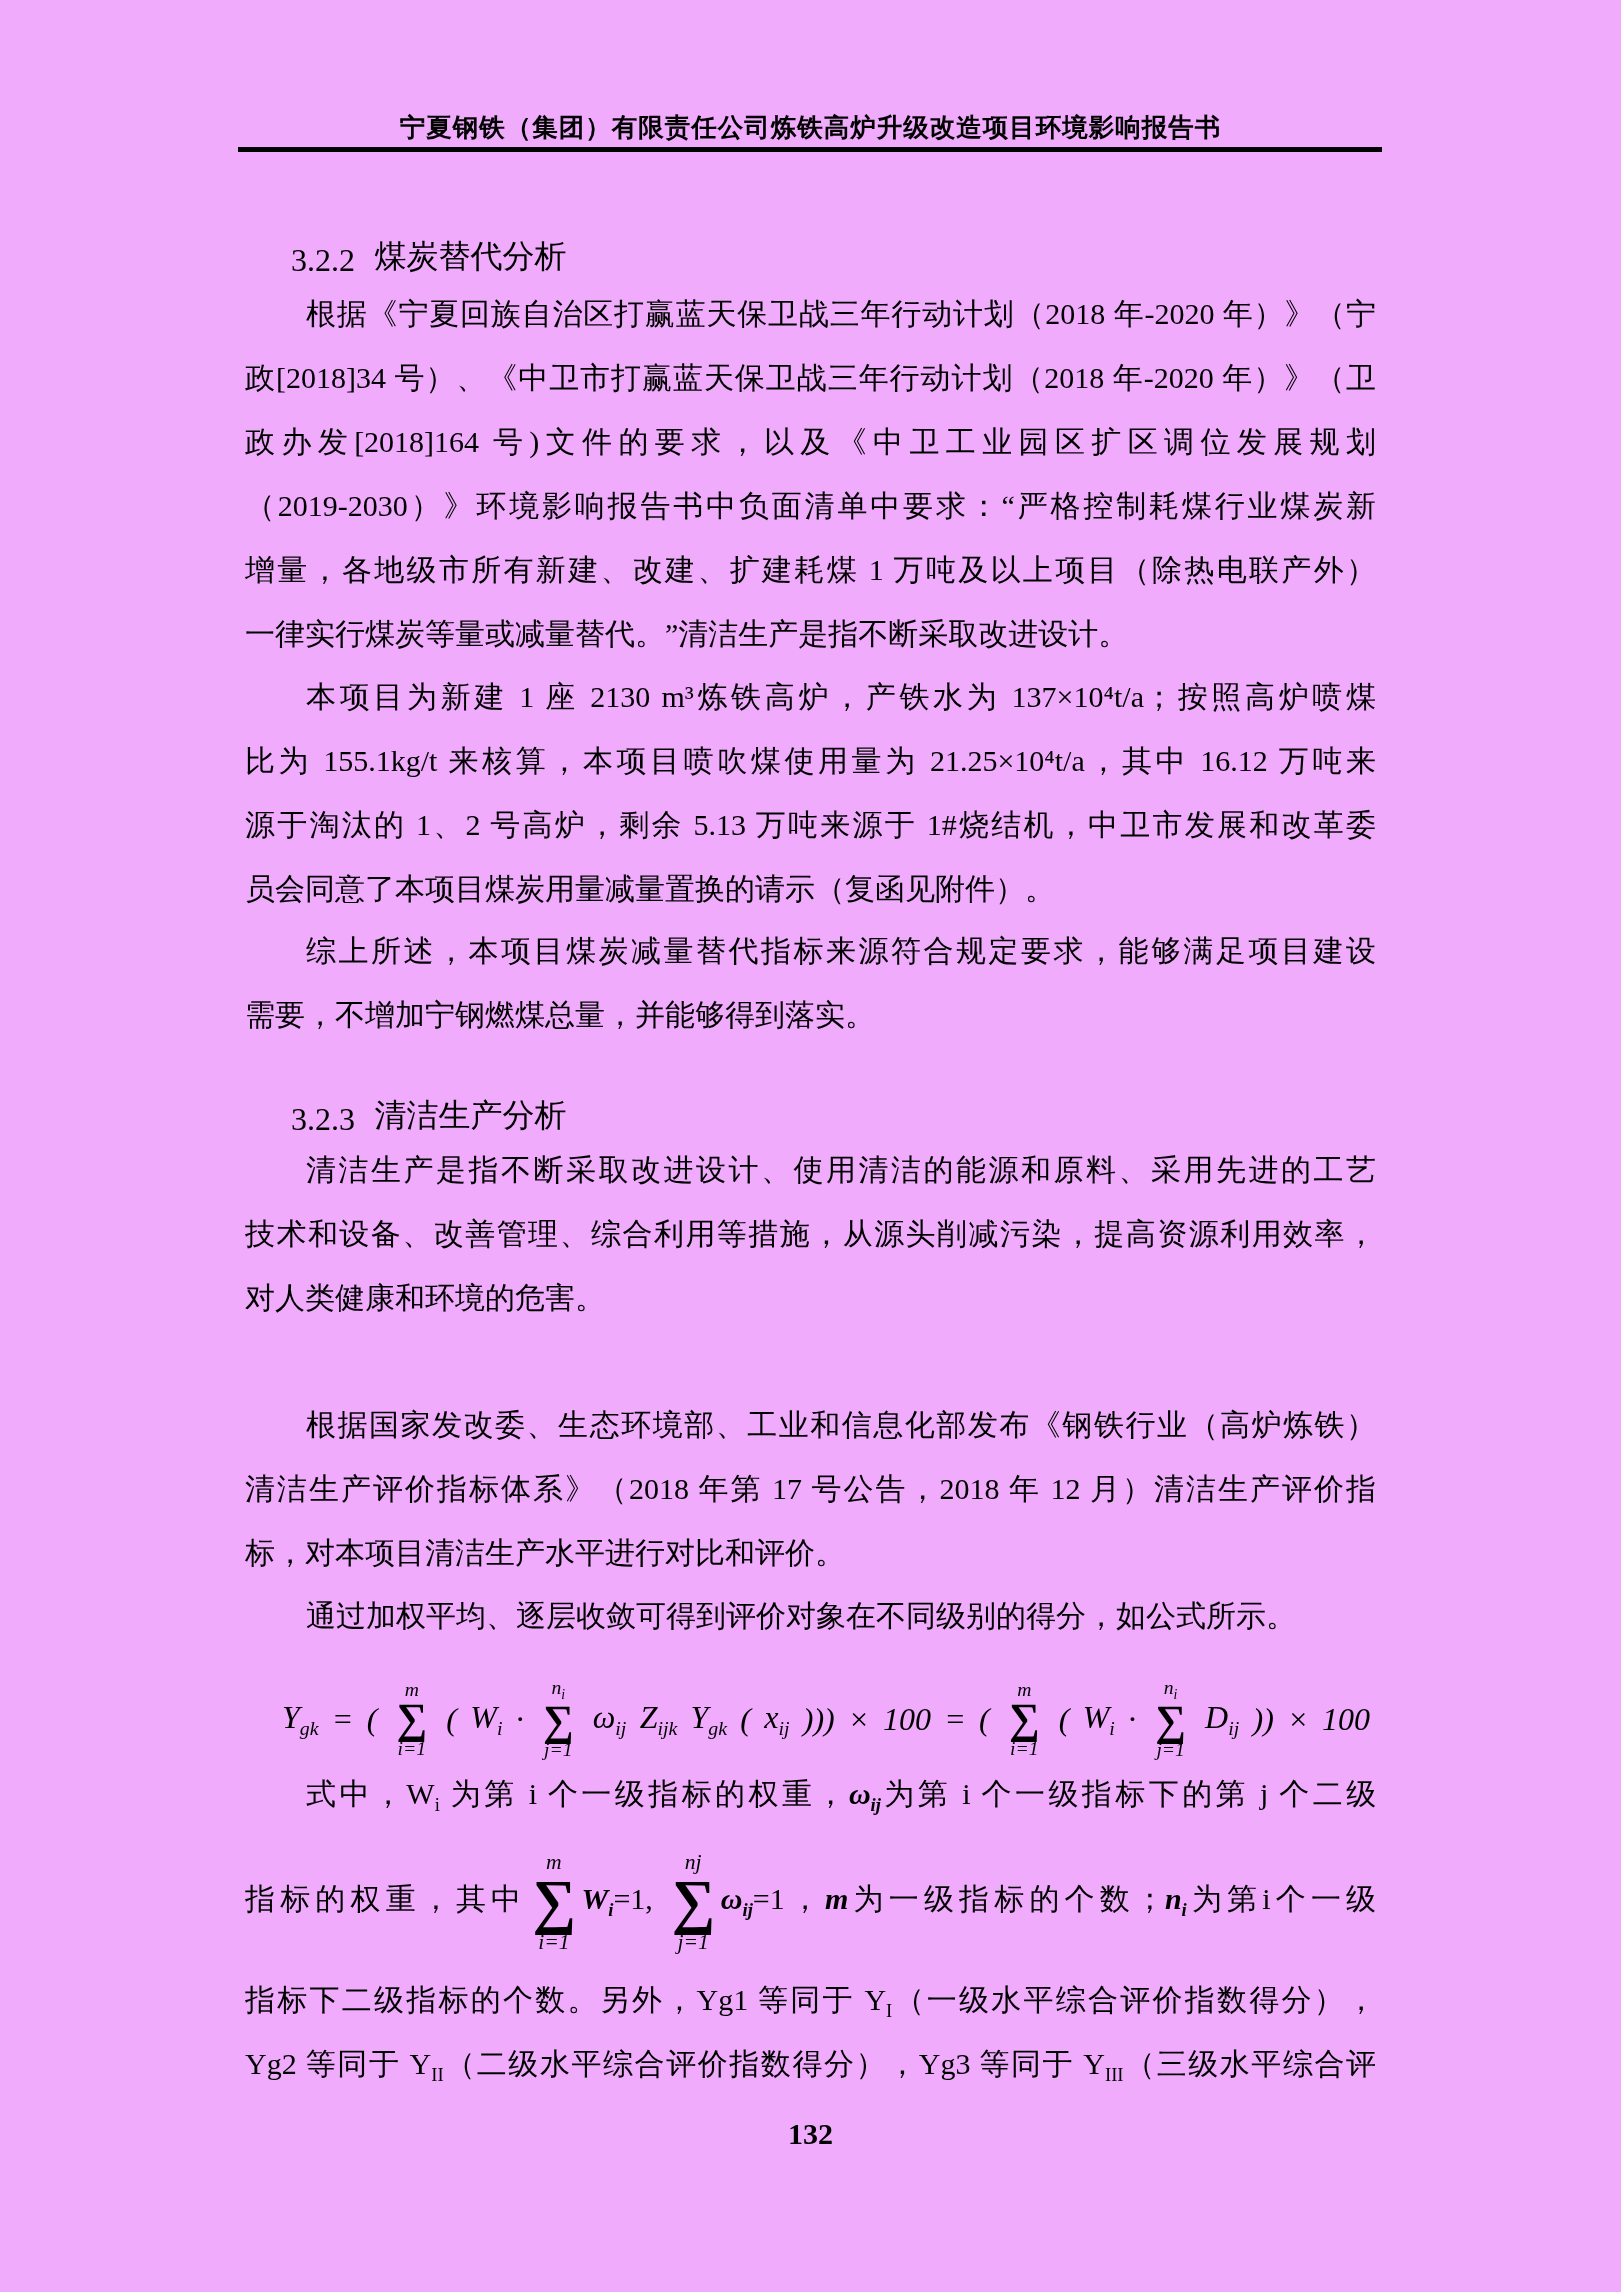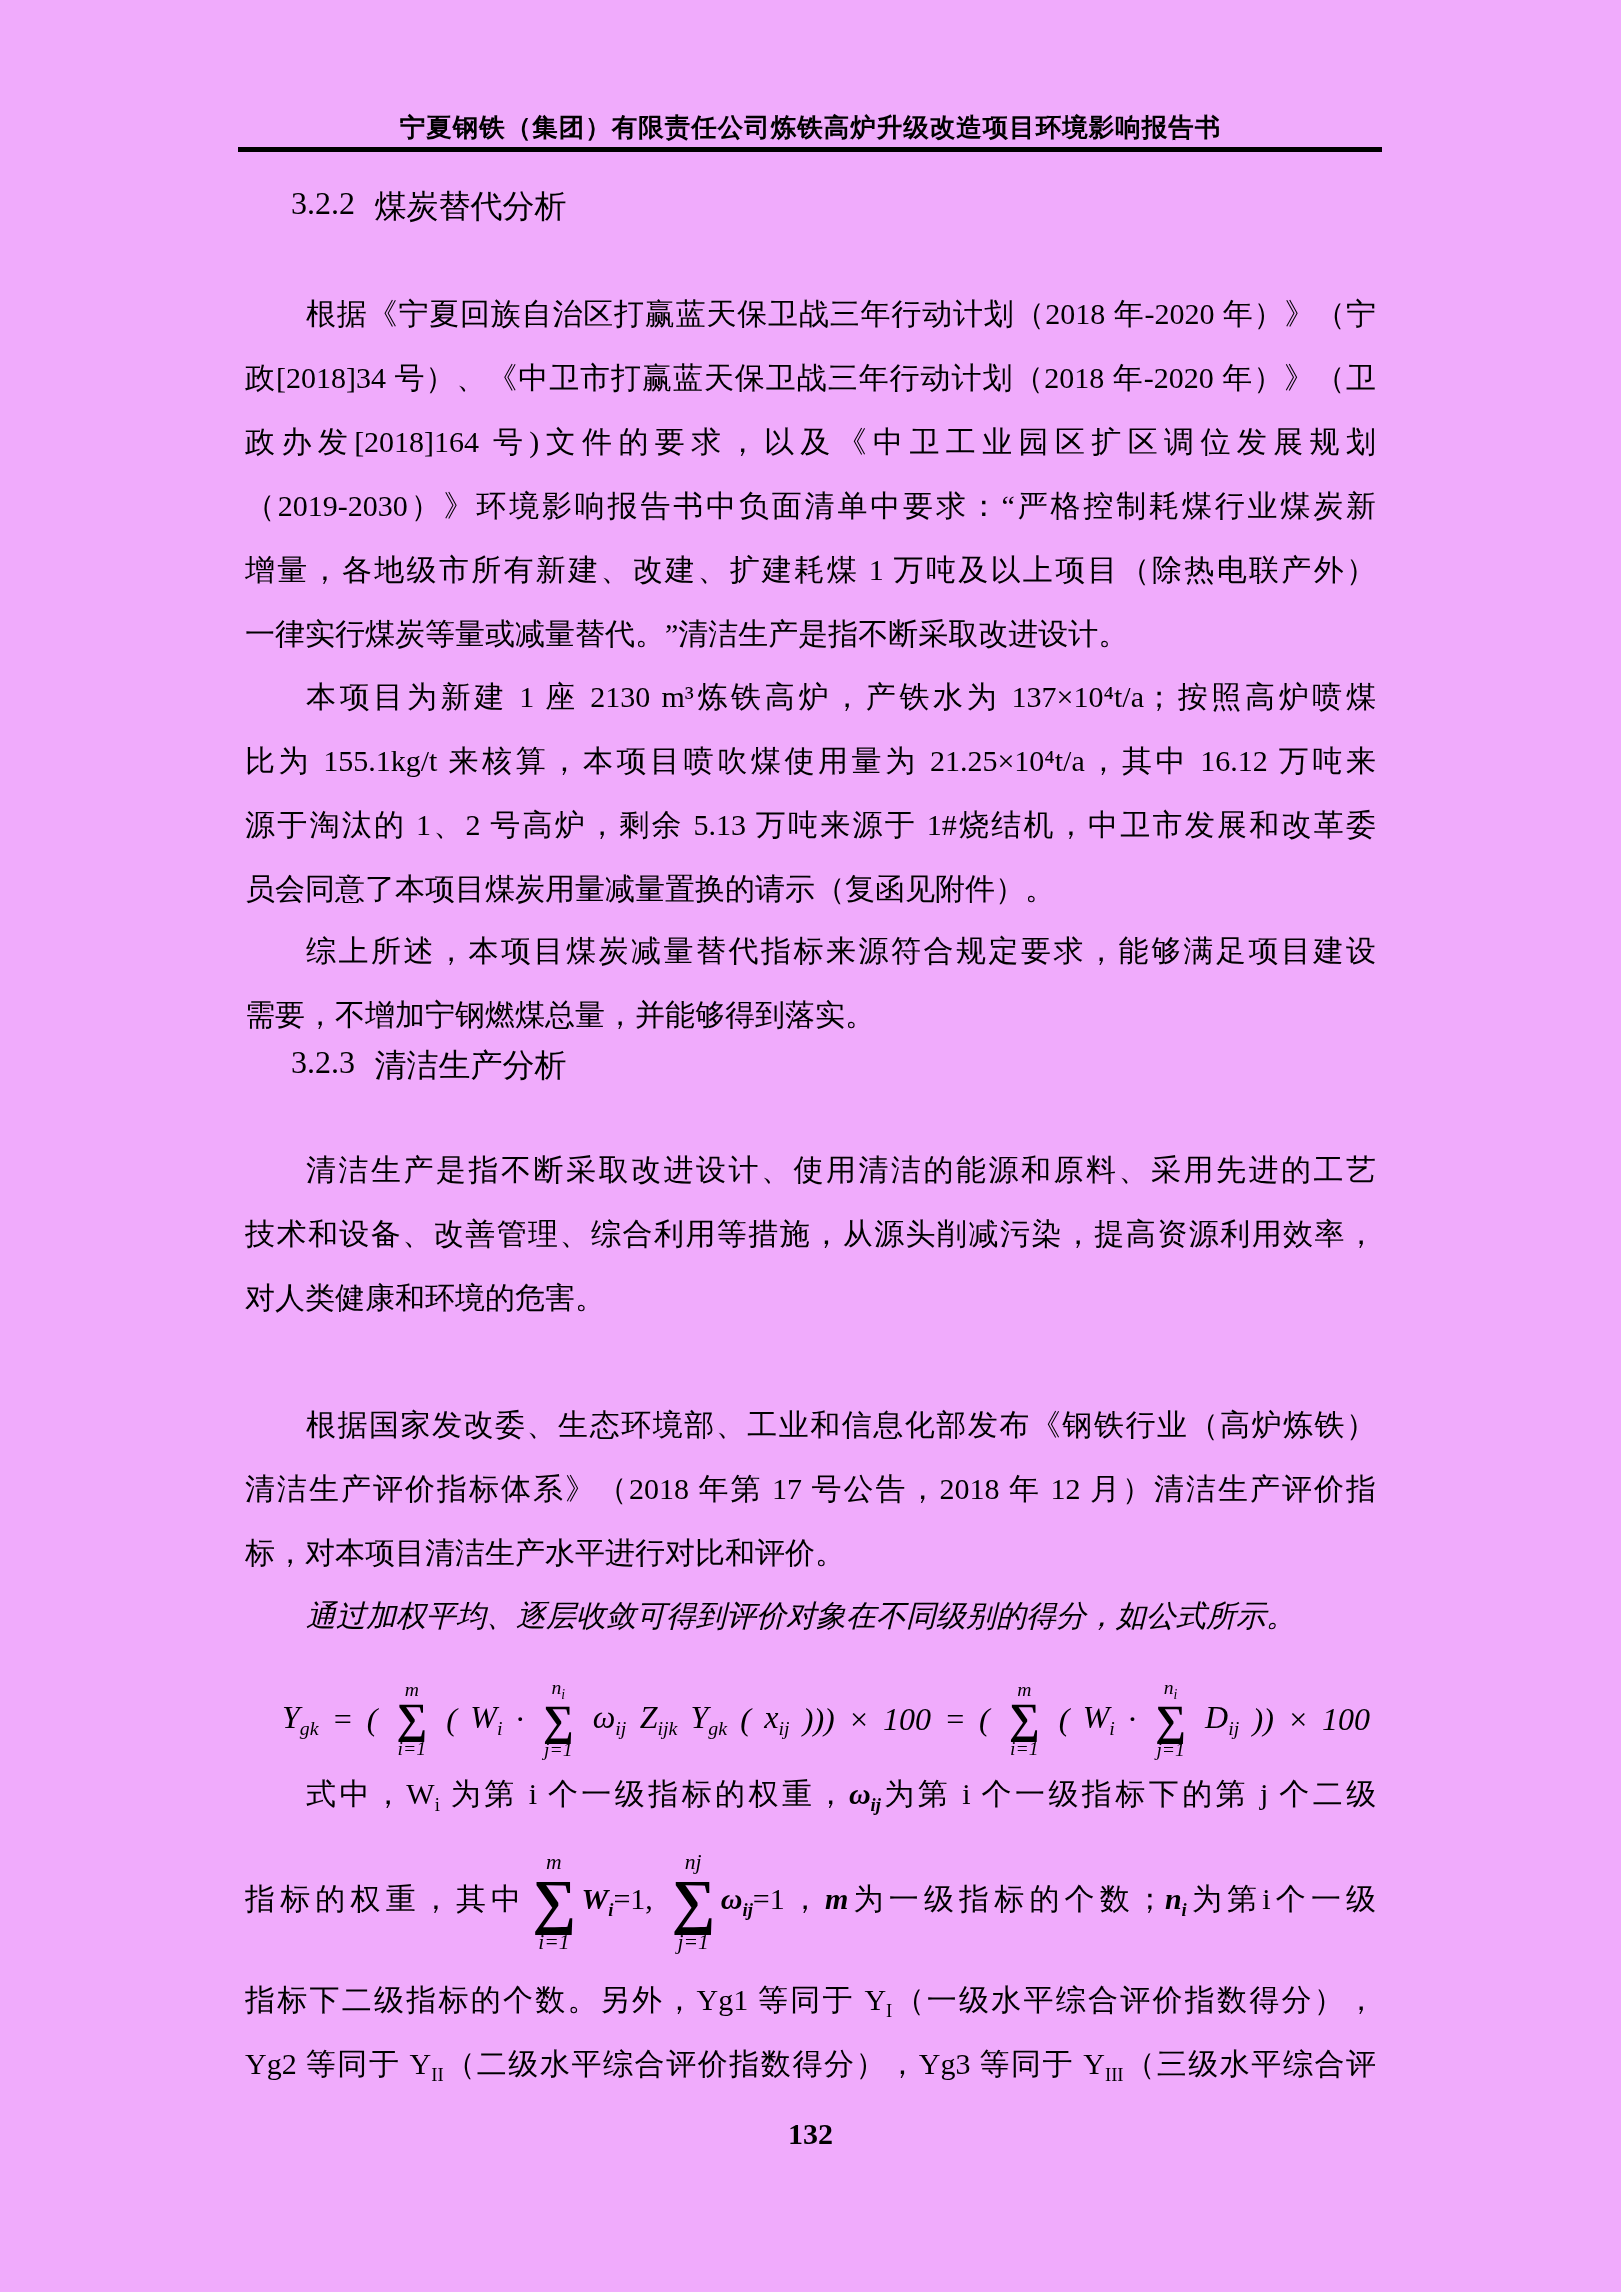--- a/index.html
+++ b/index.html
@@ -12,35 +12,35 @@
   .header-title {
     position:absolute; top:110px; left:0; width:1621px;
     text-align:center; font-size:25.5px; font-weight:bold; letter-spacing:1px;
   }
   .header-rule {
     position:absolute; top:147px; left:238px; width:1144px; height:4.9px;
     background:#000;
   }
   .heading {
     position:absolute; left:245px; width:1131px; height:94px;
-    font-size:32px; display:flex; align-items:flex-start; gap:19.6px;
+    font-size:32px; display:flex; align-items:flex-end; gap:19.6px;
     padding-left:46px; box-sizing:border-box;
   }
   #h322 { top:185px; }
   #h323 { top:1044px; }
   .para {
     position:absolute; left:245px; width:1131px;
     font-size:30px; line-height:64px;
   }
   #p1 { top:282px; }
   #p2 { top:665px; }
   #p3 { top:919px; }
   #p4 { top:1138px; }
   #p5 { top:1393px; }
-  #p6 { top:1584px;font-style:italic; }
+  #p6 { top:1584px; }
   .tline { text-align:justify; text-align-last:justify; }
   .tline.tlast { text-align-last:left; }
   .ind-first .tline:first-child { text-indent:61px; }
   .mline {
     position:absolute; left:245px; width:1131px;
     font-size:30px; line-height:64px;
     text-align:justify; text-align-last:justify;
   }
   #mline1 { top:1762px; text-indent:61px; }
   #mline2 { top:1845px; height:108px; line-height:108px; }

